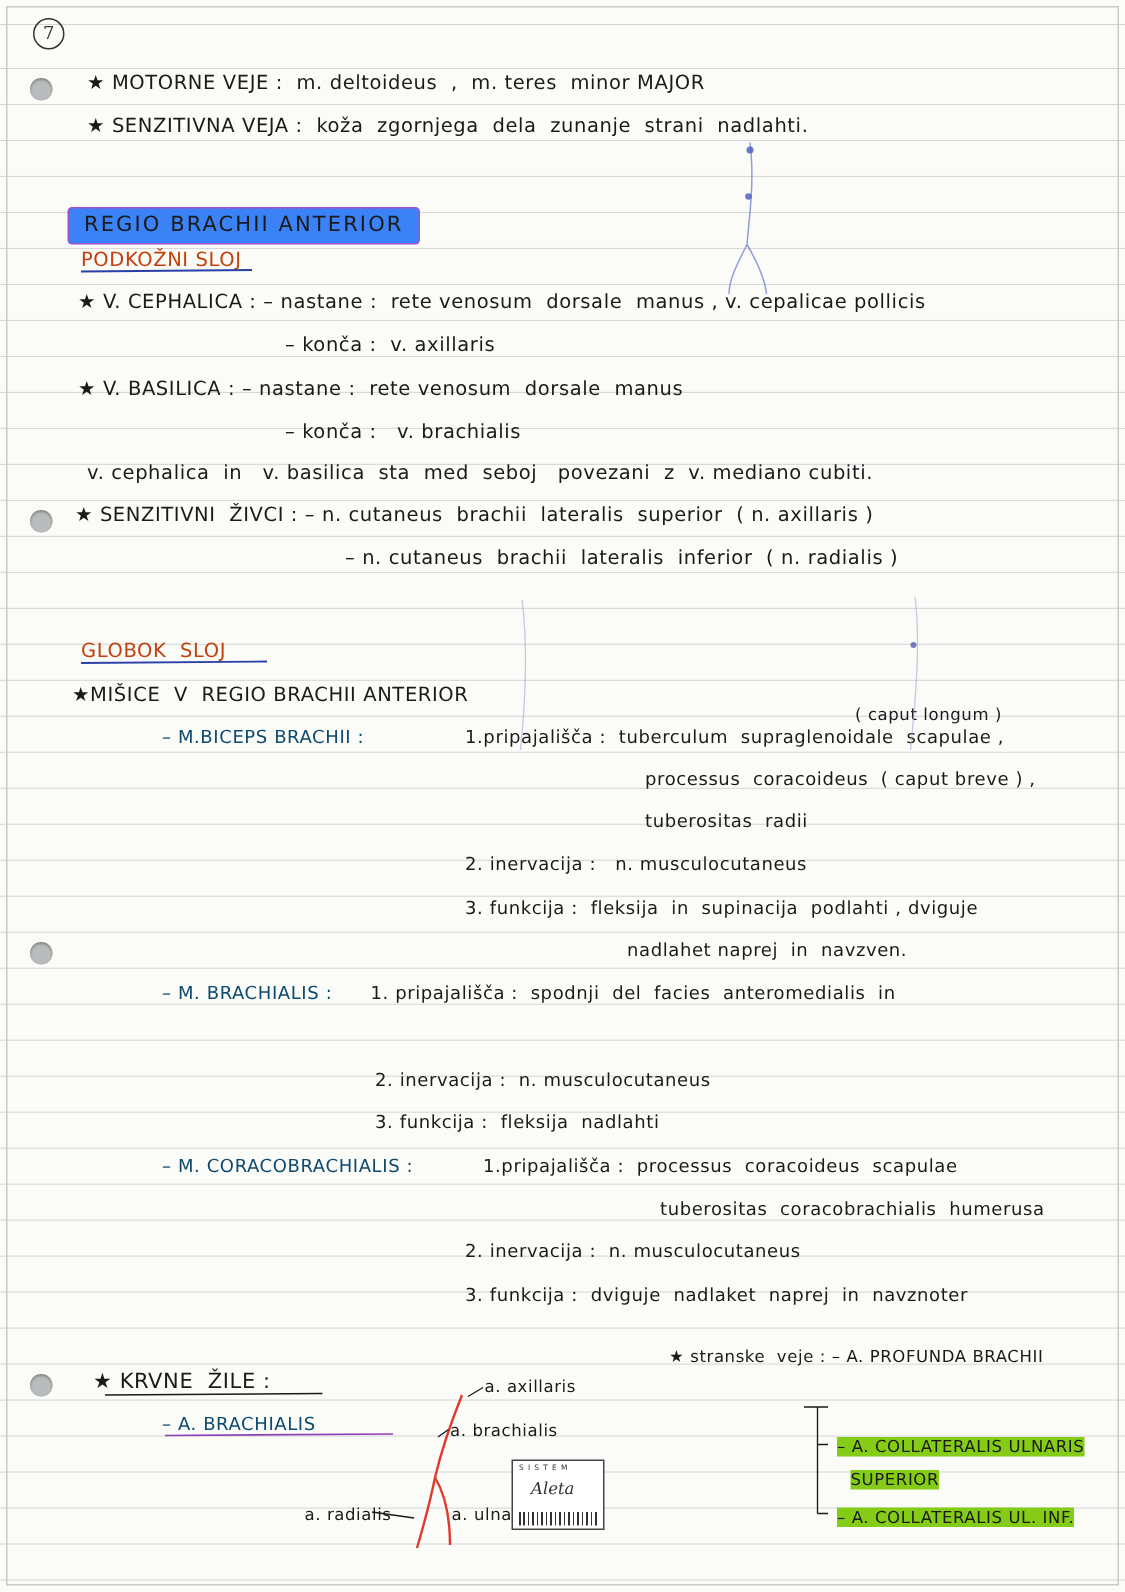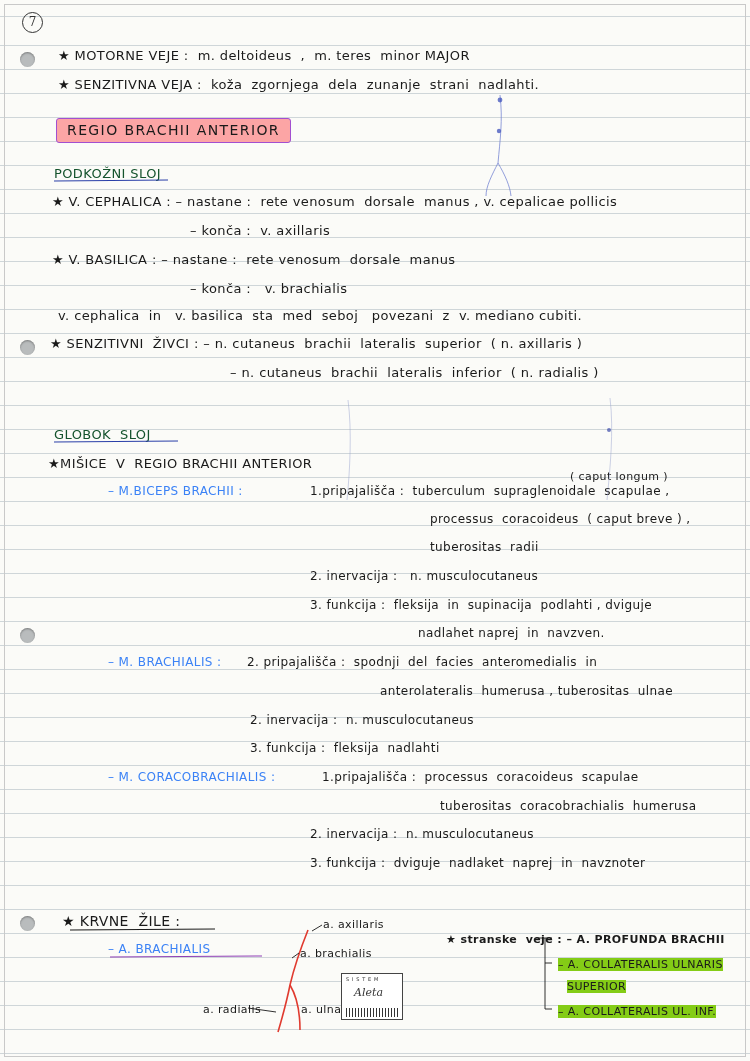--- a/index.html
+++ b/index.html
@@ -69,42 +69,41 @@
     color: #333;
   }
 
   .ink {
     position: absolute;
     white-space: pre;
     font-family: "DejaVu Sans", sans-serif;
     color: #111;
     letter-spacing: .4px;
   }
-  .blue  { color: #14532d; }
-  .purple{ color: #3b82f6; }
+  .blue  { color: #c2410c; }
+  .purple{ color: #0c4a6e; }
   .black { color: #1a1a1a; }
 
   .f13 { font-size: 13px; }
   .f12 { font-size: 12px; }
   .f11 { font-size: 11px; }
   .f14 { font-size: 14px; }
 
   .title-box {
     position: absolute;
     left: 45px;
-    top: 118px;
+    top: 138px;
     padding: 3px 10px 4px 10px;
     border: 1.6px solid #a24fd0;
     border-radius: 3px;
-    background: #fca5a5;
+    background: #3b82f6;
     color: #1a1a1a;
     font-size: 14px;
     letter-spacing: 1.4px;
     white-space: pre;
-    margin-left: 11px;
   }
 
   .highlight {
     background: #84cc16;
   }
 
   
   .stamp {
     position: absolute;
     left: 341px;
@@ -159,40 +158,39 @@
   <div class="ink purple f12" style="left:108px; top:484px;">– M.BICEPS BRACHII :</div>
   <div class="ink black f12" style="left:310px; top:484px;">1.pripajališča :  tuberculum  supraglenoidale  scapulae ,</div>
   <div class="ink black f11" style="left:570px; top:470px;">( caput longum )</div>
   <div class="ink black f12" style="left:430px; top:512px;">processus  coracoideus  ( caput breve ) ,</div>
   <div class="ink black f12" style="left:430px; top:540px;">tuberositas  radii</div>
   <div class="ink black f12" style="left:310px; top:569px;">2. inervacija :   n. musculocutaneus</div>
   <div class="ink black f12" style="left:310px; top:598px;">3. funkcija :  fleksija  in  supinacija  podlahti , dvigujе</div>
   <div class="ink black f12" style="left:418px; top:626px;">nadlahet naprej  in  navzven.</div>
 
   <div class="ink purple f12" style="left:108px; top:655px;">– M. BRACHIALIS :</div>
-  <div class="ink black f12" style="left:247px; top:655px;">2. pripajališča :  spodnji  del  facies  anteromedialis  in</div>
-  <div class="ink black f12" style="left:380px; top:684px;">anterolateralis  humerusa , tuberositas  ulnae</div>
+  <div class="ink black f12" style="left:247px; top:655px;">1. pripajališča :  spodnji  del  facies  anteromedialis  in</div>
   <div class="ink black f12" style="left:250px; top:713px;">2. inervacija :  n. musculocutaneus</div>
   <div class="ink black f12" style="left:250px; top:741px;">3. funkcija :  fleksija  nadlahti</div>
 
   <div class="ink purple f12" style="left:108px; top:770px;text-align:center;">– M. CORACOBRACHIALIS :</div>
   <div class="ink black f12" style="left:322px; top:770px;">1.pripajališča :  processus  coracoideus  scapulae</div>
   <div class="ink black f12" style="left:440px; top:799px;">tuberositas  coracobrachialis  humerusa</div>
   <div class="ink black f12" style="left:310px; top:827px;">2. inervacija :  n. musculocutaneus</div>
   <div class="ink black f12" style="left:310px; top:856px;">3. funkcija :  dviguje  nadlaket  naprej  in  navznoter</div>
 
   <div class="ink black f14" style="left:62px; top:913px;">★ KRVNE  ŽILE :</div>
   <div class="ink purple f12" style="left:108px; top:942px;">– A. BRACHIALIS</div>
 
   <div class="ink black f11" style="left:323px; top:918px;">a. axillaris</div>
   <div class="ink black f11" style="left:300px; top:947px;">a. brachialis</div>
   <div class="ink black f11" style="left:203px; top:1003px;">a. radialis</div>
   <div class="ink black f11" style="left:301px; top:1003px;">a. ulnaris</div>
 
-  <div class="ink black f11" style="left:446px; top:933px;font-weight:bold;">★ stranske  veje : – A. PROFUNDA BRACHII</div>
+  <div class="ink black f11" style="left:446px; top:898px;">★ stranske  veje : – A. PROFUNDA BRACHII</div>
   <div class="ink black f11 highlight" style="left:558px; top:958px;">– A. COLLATERALIS ULNARIS</div>
   <div class="ink black f11 highlight" style="left:567px; top:980px;">SUPERIOR</div>
   <div class="ink black f11 highlight" style="left:558px; top:1005px;">– A. COLLATERALIS UL. INF.</div>
 
   <svg class="deco" viewBox="0 0 750 1061">
 
     <path d="M54 181 L168 180" stroke="#2a3fa8" stroke-width="1.2" fill="none"></path>
 
     <path d="M54 442 L178 441" stroke="#2a3fa8" stroke-width="1.2" fill="none"></path>
 

